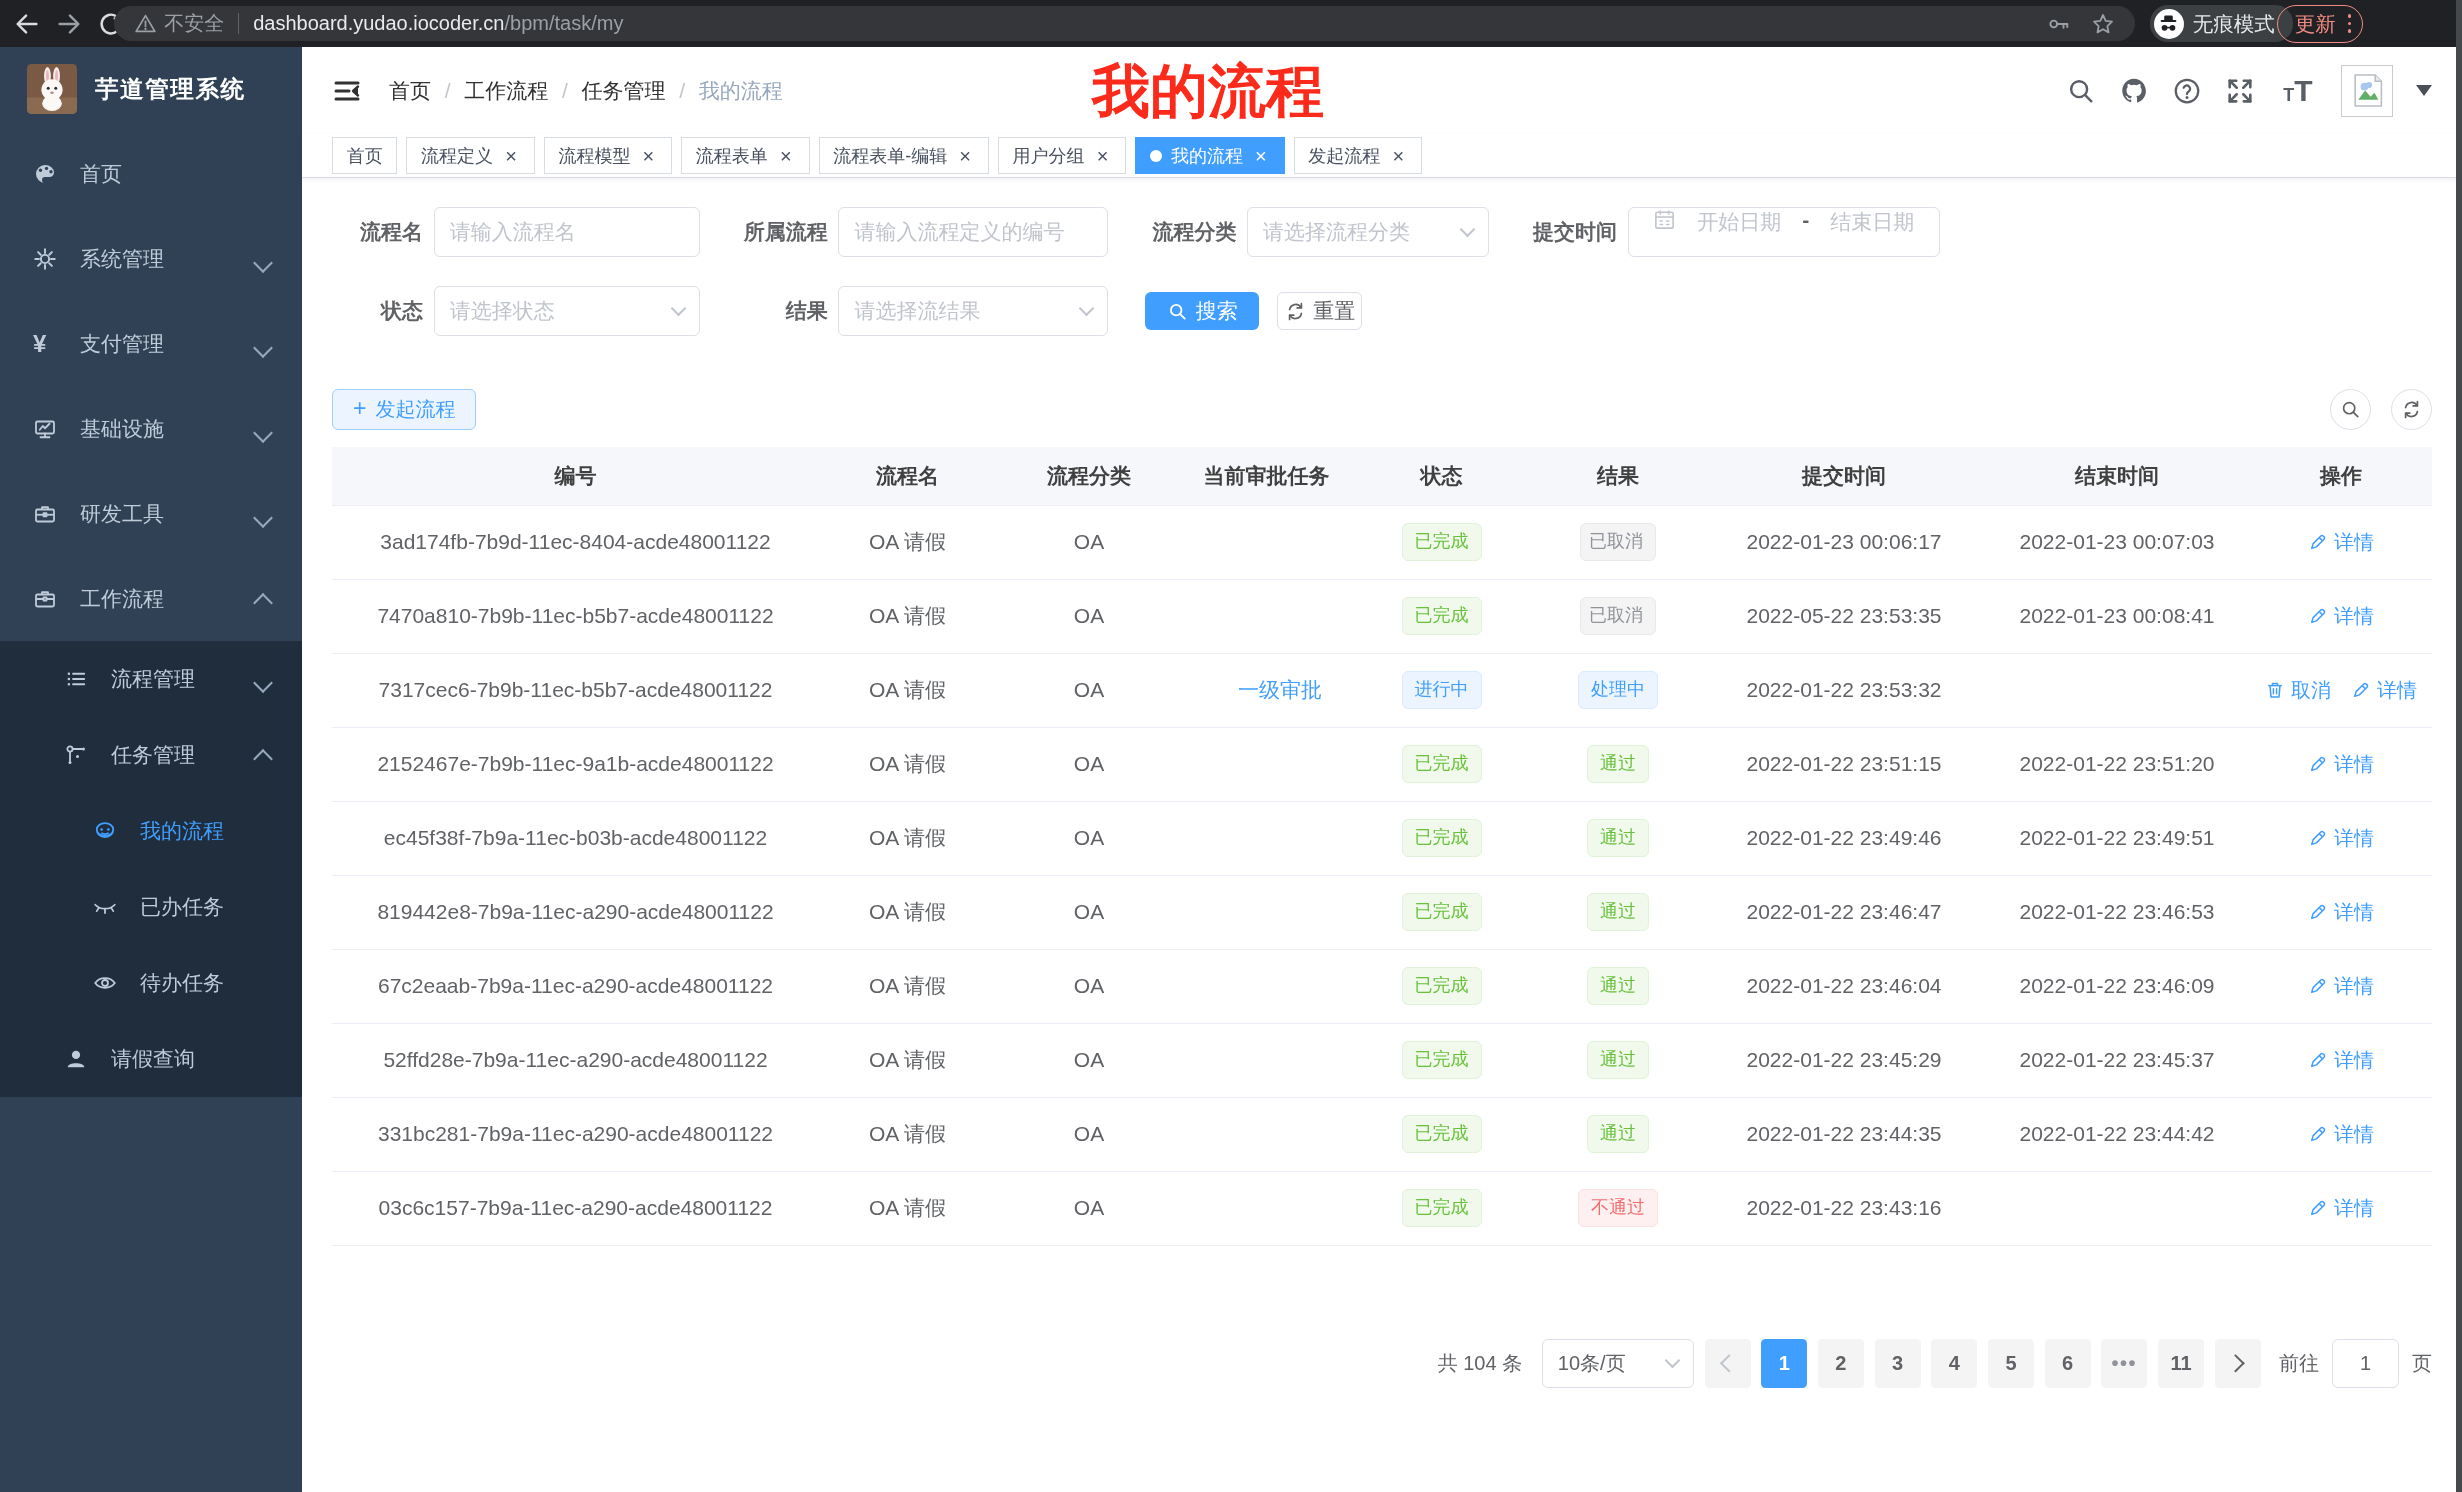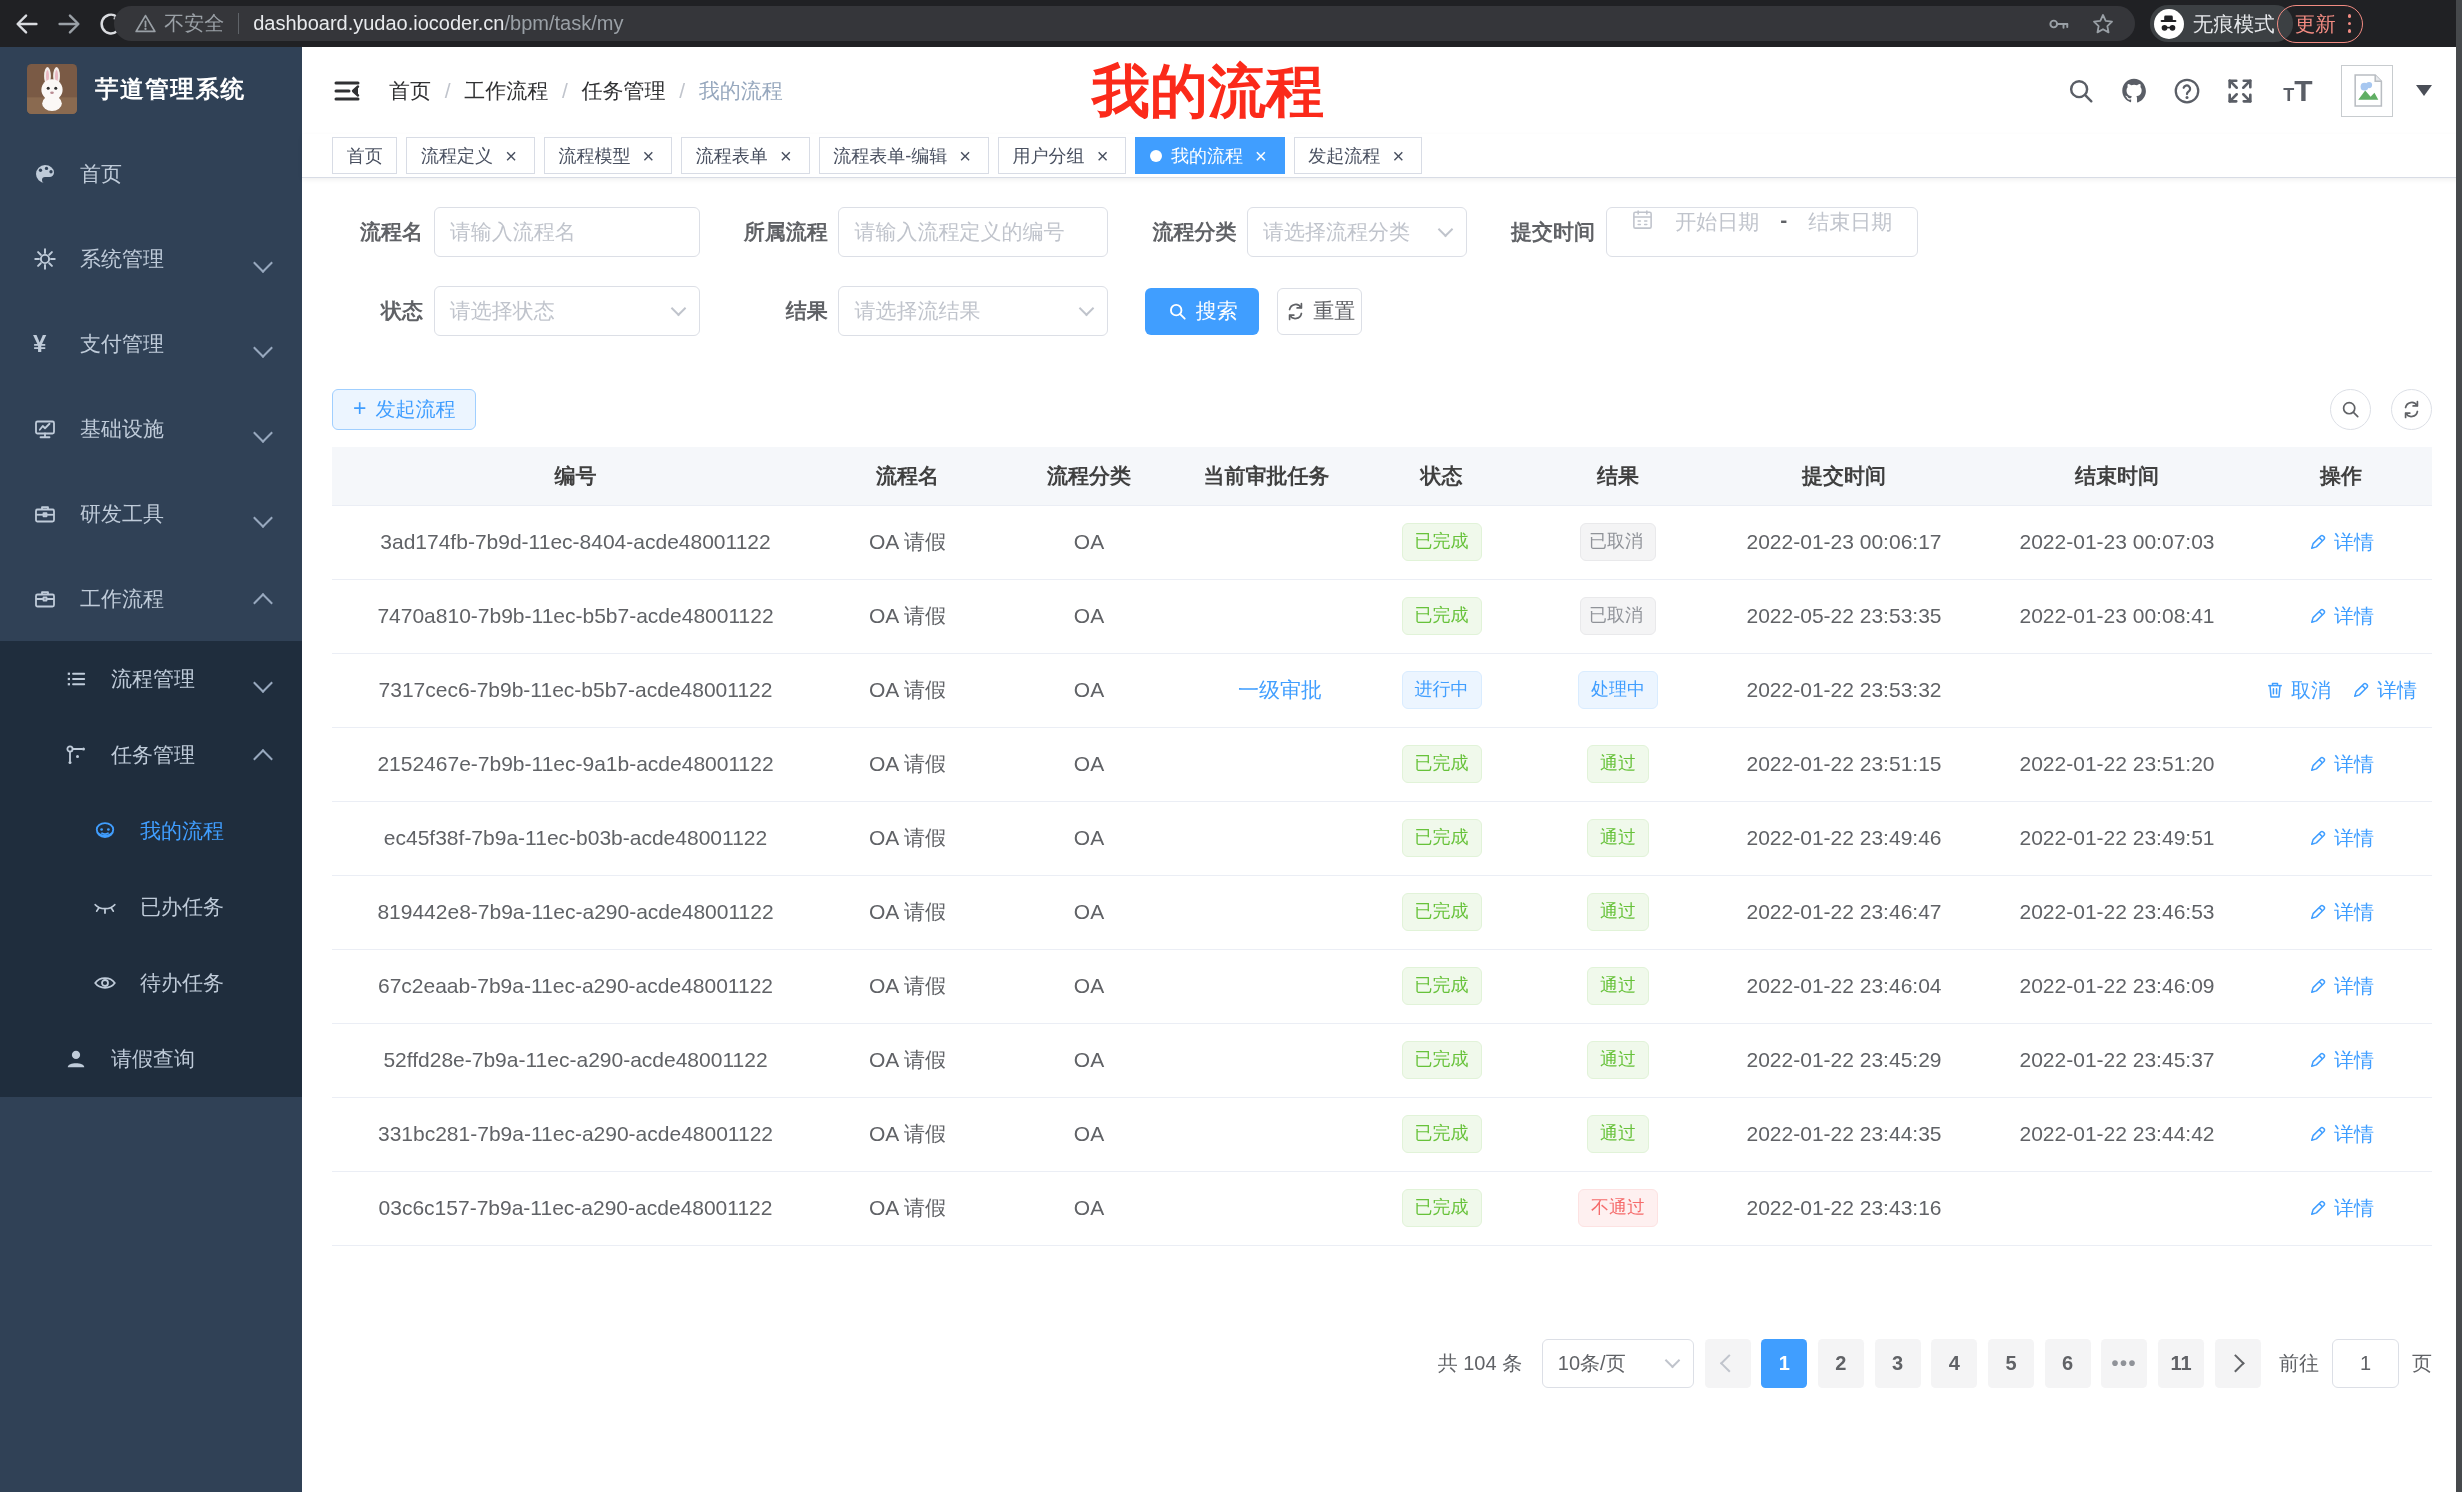--- a/index.html
+++ b/index.html
@@ -84,27 +84,27 @@
 
   
   .content{position:absolute;top:131px;left:0;right:0;bottom:0;padding:0 30px;box-sizing:border-box;}
   .filter-row{display:flex;align-items:center;margin-top:29px;height:50px;}
   .f-label{width:91px;flex:none;text-align:right;font-size:21px;font-weight:600;color:#606266;white-space:nowrap;}
   .gap{margin-left:37px;}
   .fld{height:50px;border:1.5px solid #dcdfe6;border-radius:6px;box-sizing:border-box;margin-left:10.7px;background:#fff;}
   .fld input{width:100%;height:100%;border:none;outline:none;background:transparent;font-size:21px;color:#606266;
              padding:0 15px;box-sizing:border-box;border-radius:6px;font-family:inherit;}
   .fld input::placeholder{color:#c0c4cc;}
-  .w350{width:266px;} .w355{width:270px;} .w318{width:220px;} .w410{width:312px;}
+  .w350{width:266px;} .w355{width:270px;} .w318{width:242px;} .w410{width:312px;}
   .select{display:flex;align-items:center;justify-content:space-between;padding:0 15px;color:#c0c4cc;font-size:21px;cursor:pointer;}
   .sel-caret{width:9px;height:9px;border-right:2.3px solid #c0c4cc;border-bottom:2.3px solid #c0c4cc;transform:rotate(45deg);margin-top:-4.6px;}
   .daterange{display:flex;align-items:flex-start;justify-content:center;gap:21px;color:#c0c4cc;font-size:21px;padding:0 13.7px;cursor:pointer;}
   .cal-ic{width:23px;height:23px;color:#c0c4cc;flex:none;}
   .cal-ic svg{width:100%;height:100%;}
-  .btn{height:47px;border-radius:6px;display:flex;align-items:center;justify-content:center;gap:7.6px;font-size:21px;cursor:pointer;box-sizing:border-box;}
+  .btn{height:38px;border-radius:6px;display:flex;align-items:center;justify-content:center;gap:7.6px;font-size:21px;cursor:pointer;box-sizing:border-box;}
   .btn-search{width:114px;background:#409eff;color:#fff;margin-left:37px;}
   .btn-reset{width:85px;background:#fff;border:1.5px solid #dcdfe6;color:#606266;margin-left:18px;}
   .btn .bic{width:21px;height:21px;}
   .btn .bic svg{width:100%;height:100%;}
 
   .action-row{margin-top:53px;display:flex;align-items:center;justify-content:space-between;}
   .btn-create{height:41px;padding:0 20px;background:#ecf5ff;border:1.5px solid #a0cfff;color:#409eff;border-radius:6px;
               font-size:20px;display:flex;align-items:center;gap:9px;cursor:pointer;box-sizing:border-box;}
   .plus-ic::before{content:"+";font-size:23px;line-height:20px;}
   .tool-circles{display:flex;gap:20px;}

